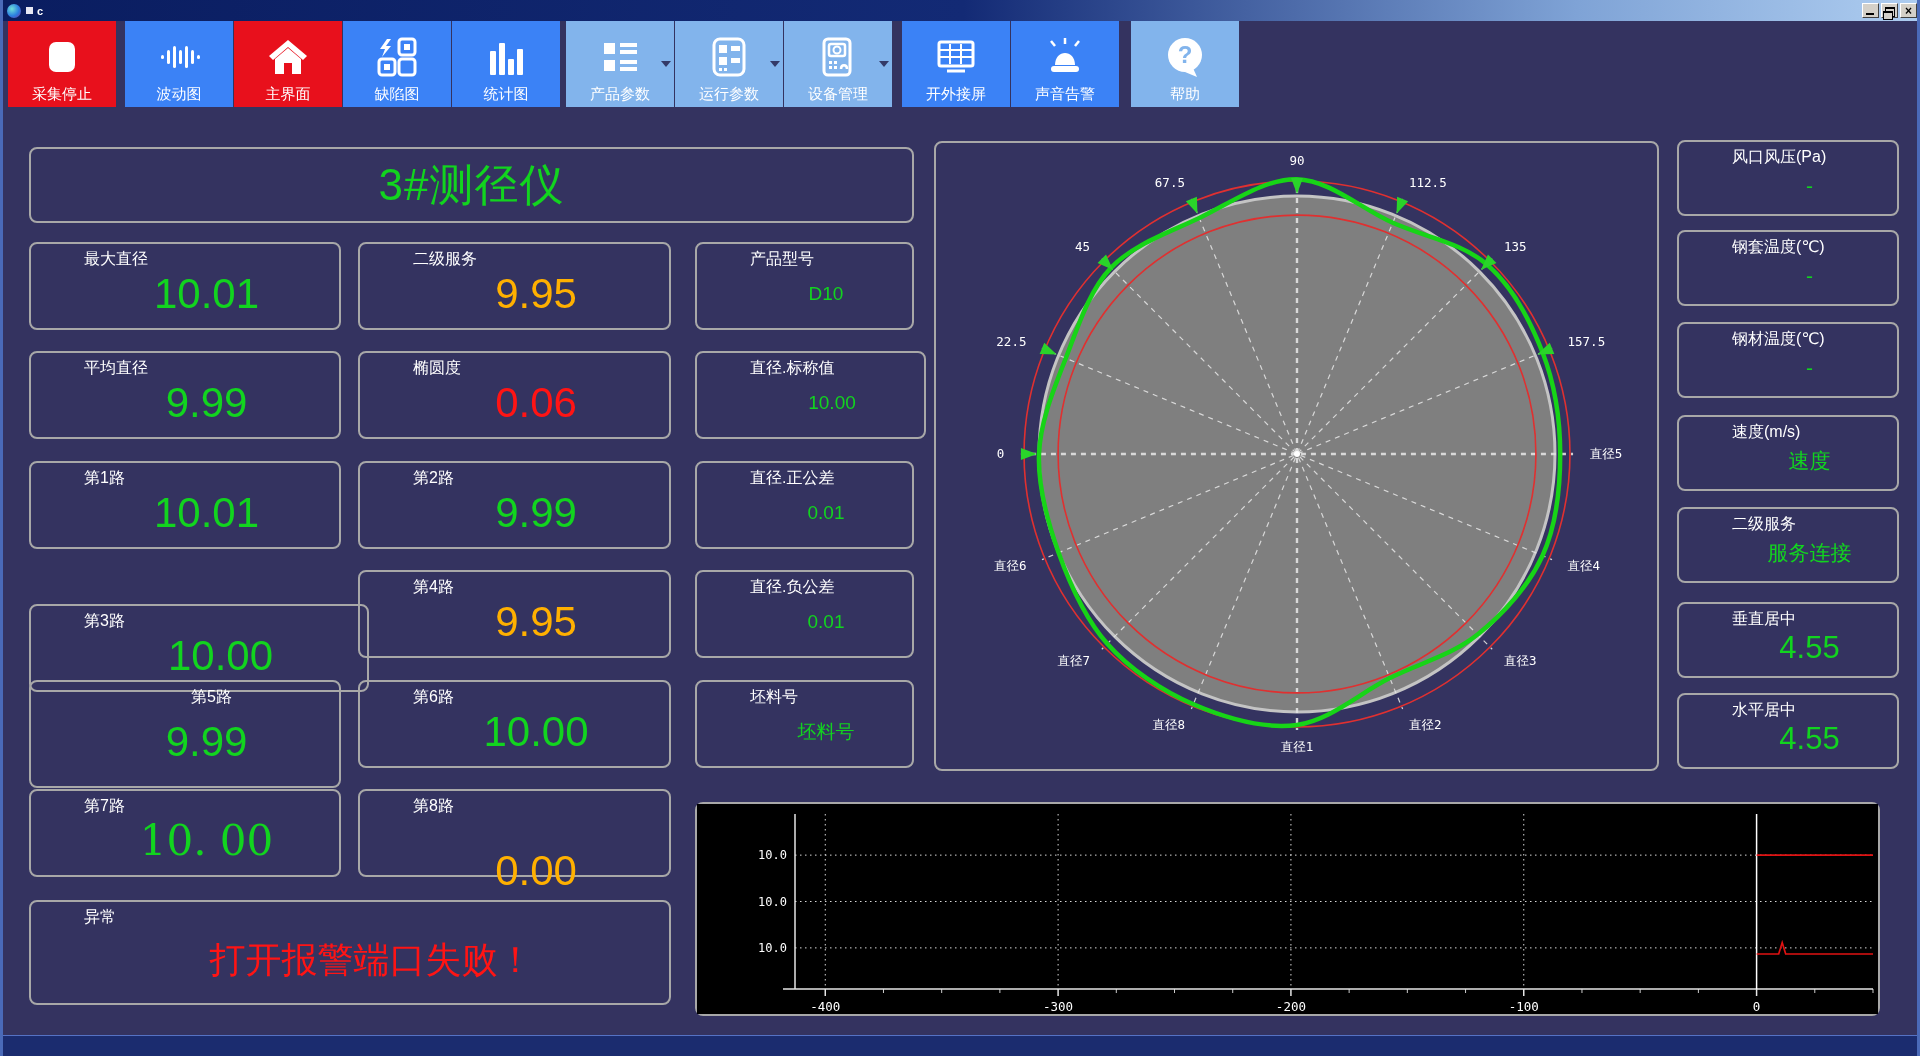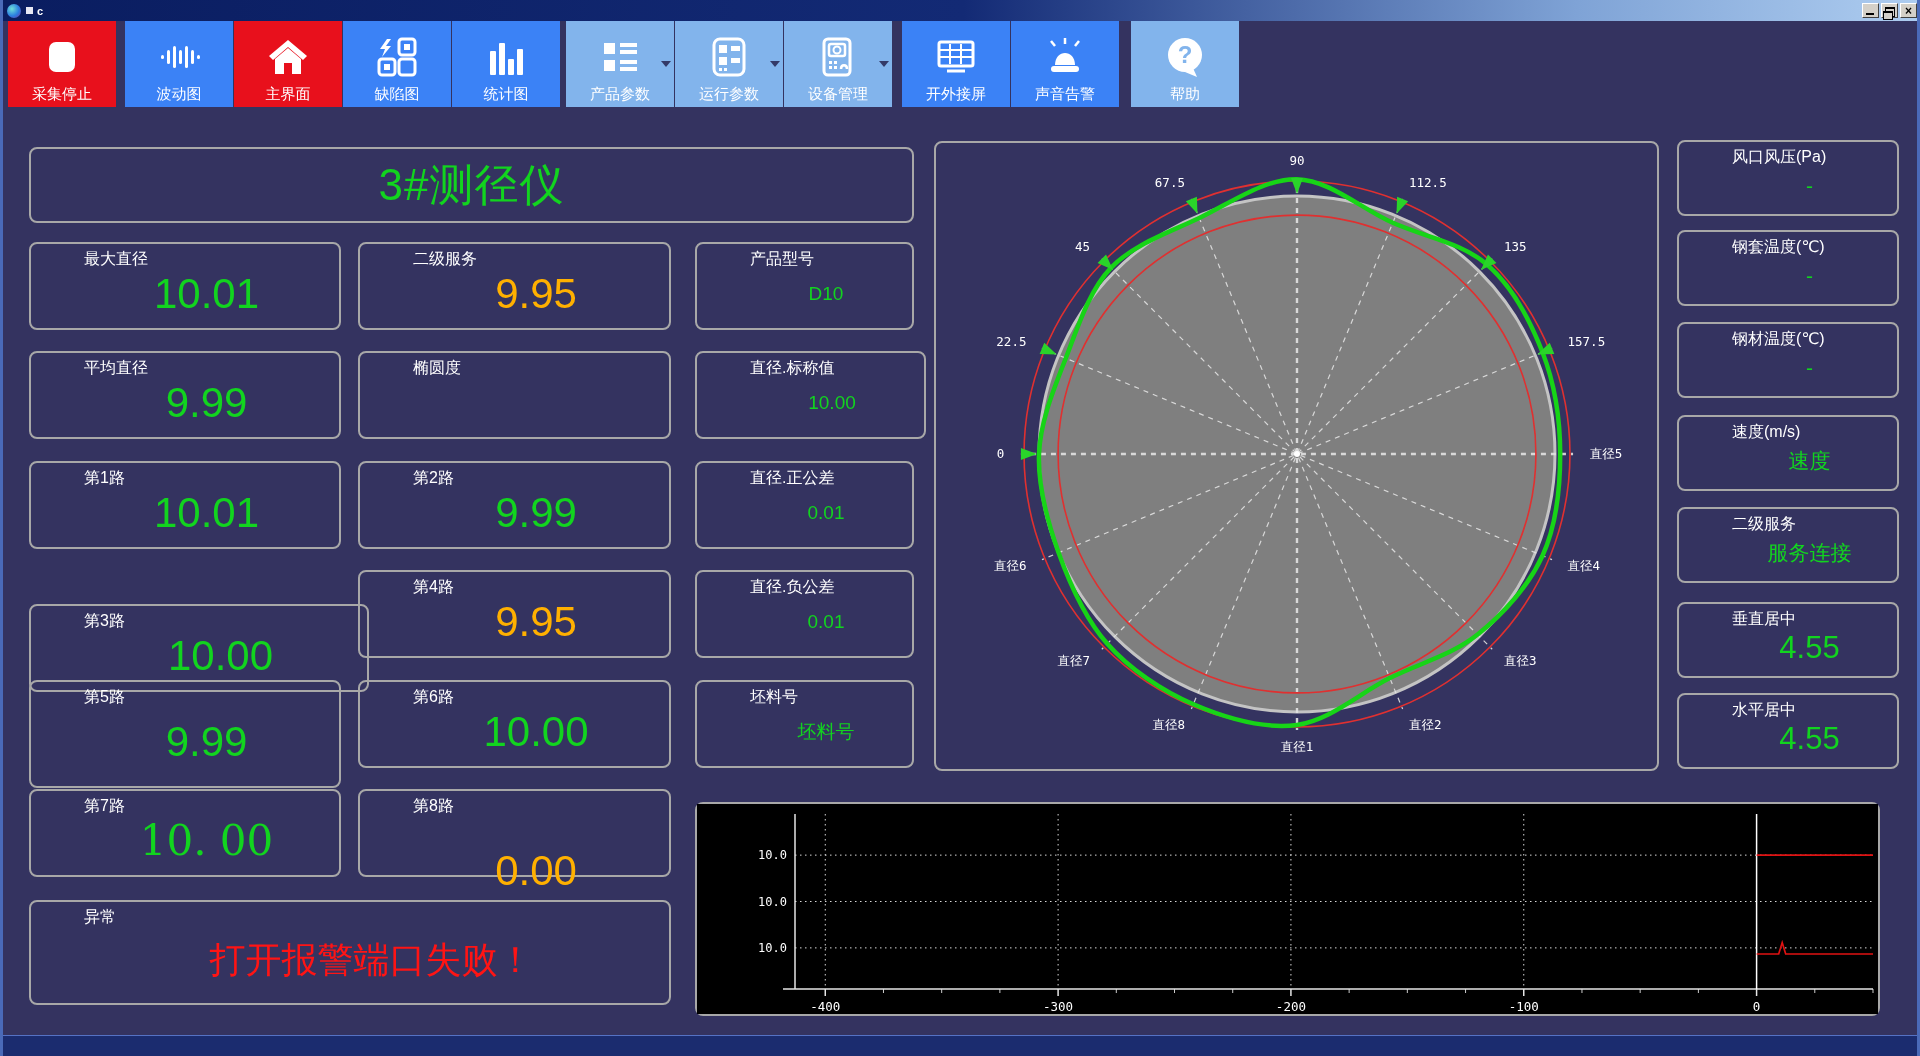--- a/index.html
+++ b/index.html
@@ -227,38 +227,39 @@
 <div class="panel flexcol" style="left:355px;top:242px;width:313px;height:88px;">
   <div class="p-label">二级服务</div>
   <div class="p-val m-value" data-status="warn">9.95</div>
 </div>
 <div class="panel flexcol" style="left:26px;top:351px;width:312px;height:88px;">
   <div class="p-label">平均直径</div>
   <div class="p-val m-value" data-status="ok">9.99</div>
 </div>
 <div class="panel flexcol" style="left:355px;top:351px;width:313px;height:88px;">
   <div class="p-label">椭圆度</div>
+  <div class="p-val m-value" data-status="alarm">0.06</div>
 </div>
 <div class="panel flexcol" style="left:26px;top:461px;width:312px;height:88px;">
   <div class="p-label">第1路</div>
   <div class="p-val m-value" data-status="ok">10.01</div>
 </div>
 <div class="panel flexcol" style="left:355px;top:461px;width:313px;height:88px;">
   <div class="p-label">第2路</div>
   <div class="p-val m-value" data-status="ok">9.99</div>
 </div>
 <div class="panel flexcol" style="left:26px;top:604px;width:340px;height:88px;">
   <div class="p-label">第3路</div>
   <div class="p-val m-value" data-status="ok">10.00</div>
 </div>
 <div class="panel flexcol" style="left:355px;top:570px;width:313px;height:88px;">
   <div class="p-label">第4路</div>
   <div class="p-val m-value" data-status="warn">9.95</div>
 </div>
-<div class="panel flexcol" style="left:26px;top:680px;width:312px;height:108px;">
+<div class="panel flexcol" style="left:26px;top:680px;width:312px;height:108px;text-align:center;">
   <div class="p-label">第5路</div>
   <div class="p-val m-value" data-status="ok">9.99</div>
 </div>
 <div class="panel flexcol" style="left:355px;top:680px;width:313px;height:88px;">
   <div class="p-label">第6路</div>
   <div class="p-val m-value" data-status="ok">10.00</div>
 </div>
 <div class="panel flexcol" style="left:26px;top:789px;width:312px;height:88px;">
   <div class="p-label">第7路</div>
   <div class="p-val m-value serif" data-status="ok">10. 00</div>

